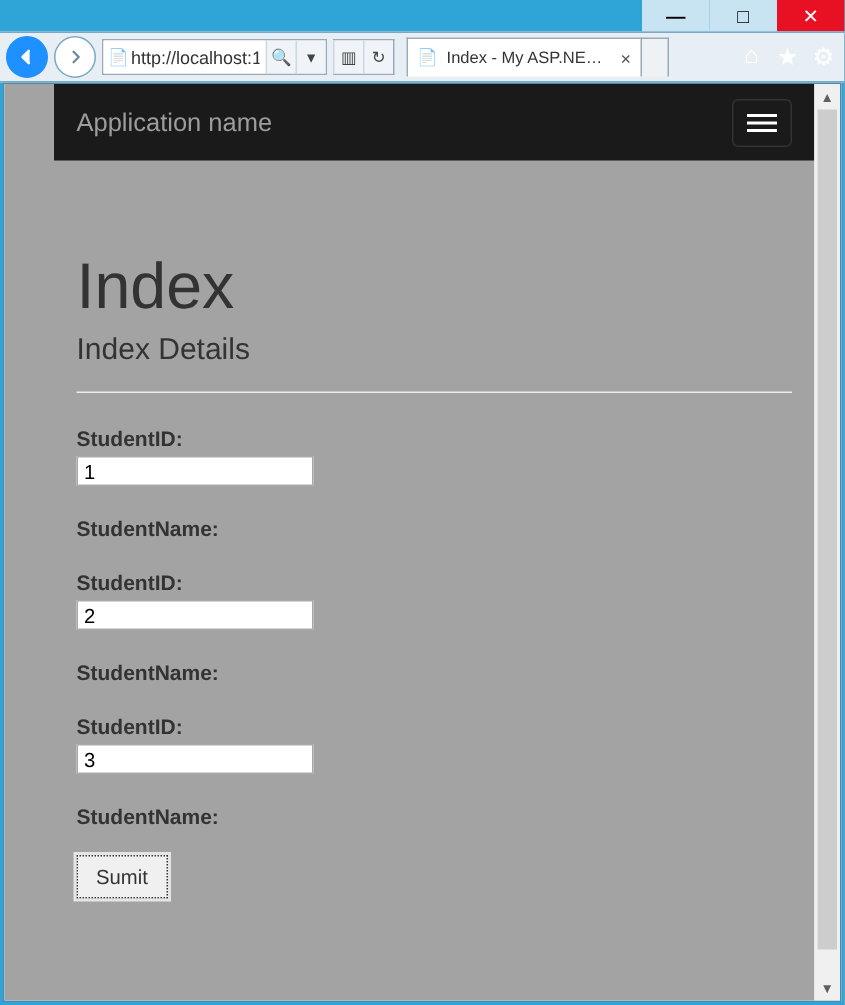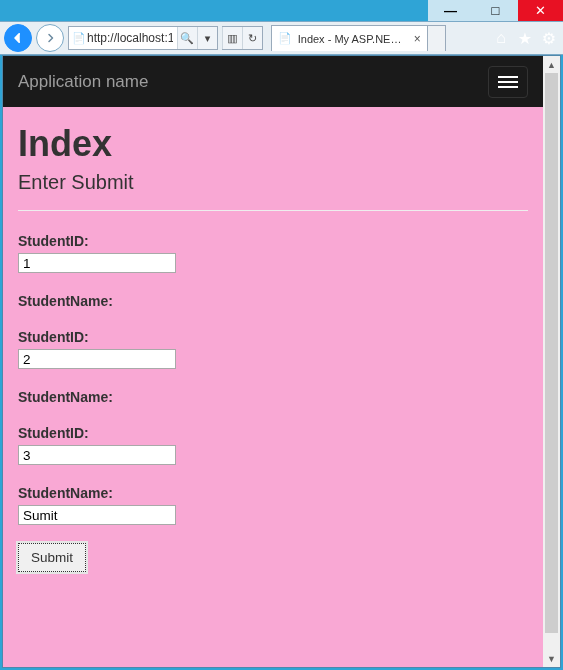--- a/index.html
+++ b/index.html
@@ -132,22 +132,23 @@
     flex: 1;
     border: 1px solid #4f88ab;
     background: #fff;
     margin: 0 2px 2px 2px;
     position: relative;
     overflow: hidden;
   }
   .client-inner {
     position: absolute;
     left: 0; top: 0; right: 17px; bottom: 0;
-    background: #f9a8d4;
+    background: #a3a3a3;
     overflow: hidden;
+    padding-left: 33px;
   }
   .vscroll {
     position: absolute;
     right: 0; top: 0;
     width: 17px;
     height: 100%;
     background: #f0f0f0;
     display: flex;
     flex-direction: column;
   }
@@ -196,24 +197,25 @@
     display: block;
     width: 20px;
     height: 2px;
     background: #fff;
   }
   
   .page {
     padding: 16px 15px;
   }
   h1 {
-    font-size: 36px;
-    font-weight: 700;
+    font-size: 43px;
+    font-weight: 400;
     color: #333;
     margin-bottom: 6px;
+    margin-top: 44px;
   }
   h2.sub {
     font-size: 20px;
     font-weight: normal;
     color: #333;
     margin-bottom: 16px;
   }
   hr {
     border: none;
     border-top: 1px solid #eee;
@@ -321,21 +323,21 @@
         <span class="brand">Application name</span>
         <div class="navtoggle">
           <span></span>
           <span></span>
           <span></span>
         </div>
       </div>
 
       <div class="page">
         <h1>Index</h1>
-        <h2 class="sub">Enter Submit</h2>
+        <h2 class="sub">Index Details</h2>
         <hr>
 
         
         <div class="form-group">
           <label>StudentID:</label>
           <input type="text" value="1" style="">
         </div>
         <div class="form-group">
           <label>StudentName:</label>
         </div>
@@ -349,24 +351,23 @@
           <label>StudentName:</label>
         </div>
 
         
         <div class="form-group">
           <label>StudentID:</label>
           <input type="text" value="3" style="">
         </div>
         <div class="form-group">
           <label>StudentName:</label>
-          <input type="text" value="Sumit" style="">
-        </div>
-
-        <button class="submit-btn">Submit</button>
+        </div>
+
+        <button class="submit-btn">Sumit</button>
       </div>
 
     </div>
 
     <div class="vscroll">
       <div class="arrow">▲</div>
       <div class="track">
         <div class="thumb"></div>
       </div>
       <div class="arrow">▼</div>

